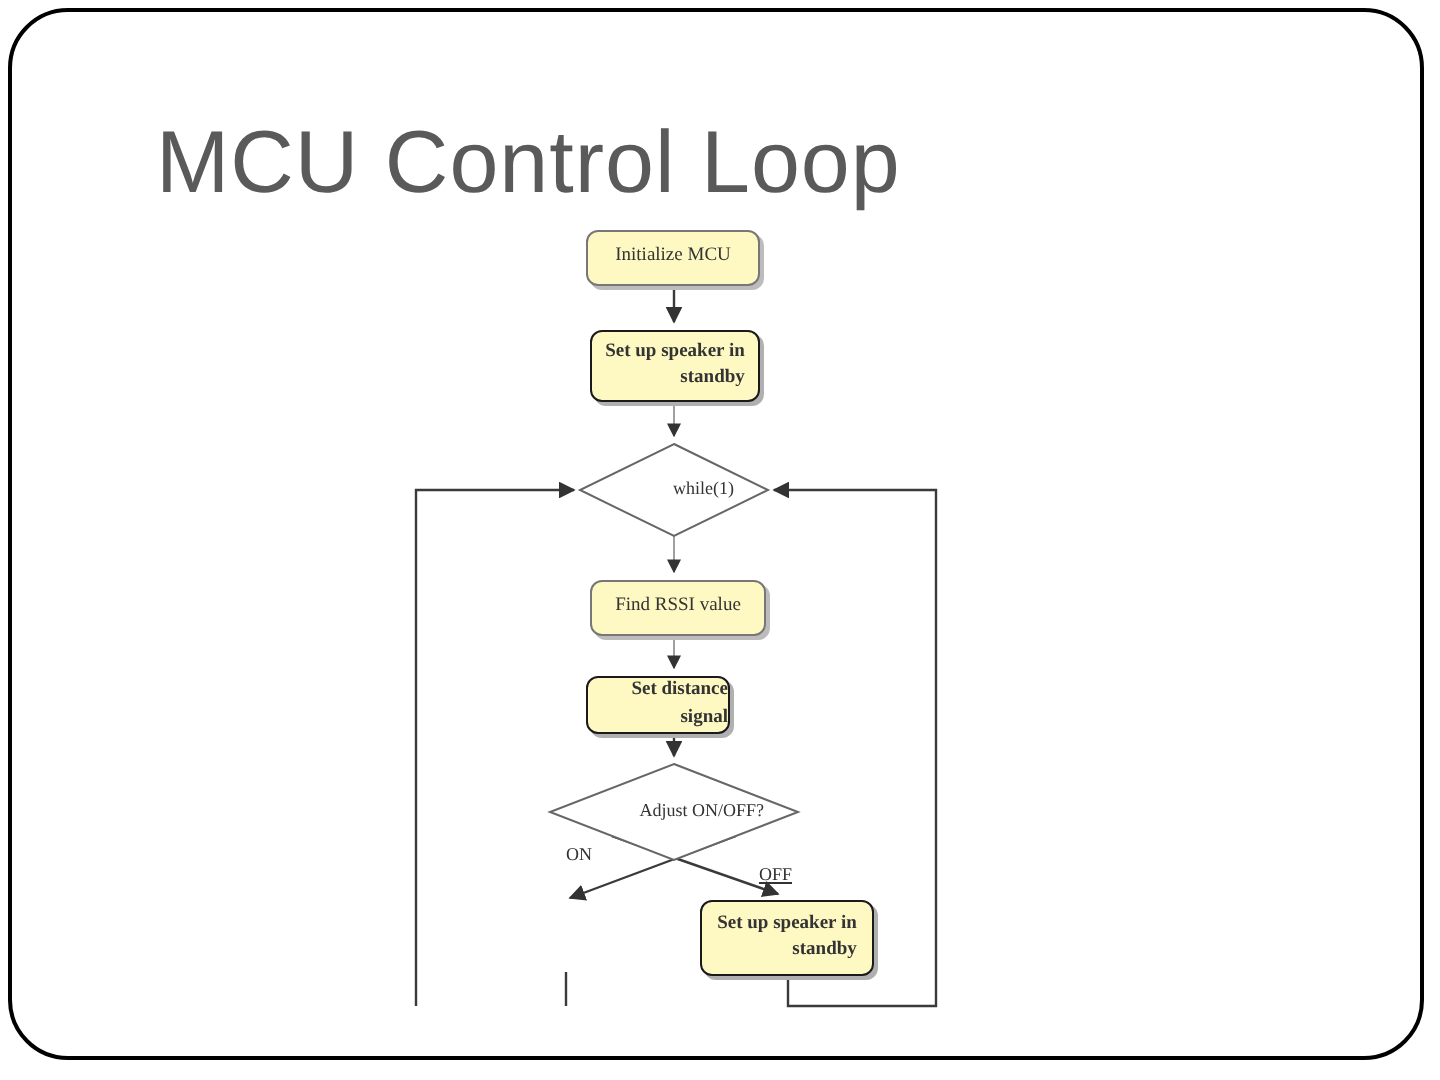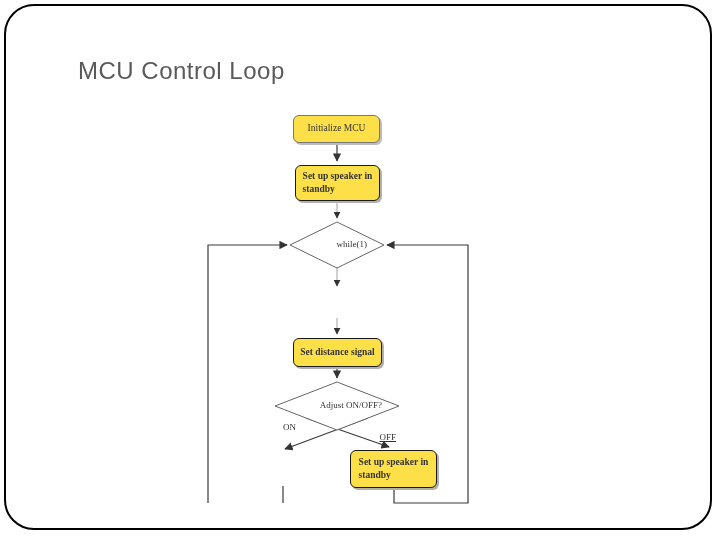--- a/index.html
+++ b/index.html
@@ -25,47 +25,47 @@
     border-radius: 30px;
     box-sizing: border-box;
     background: #ffffff;
   }
   .slide-title {
     position: absolute;
     left: 78px;
     top: 57px;
     margin: 0;
     font-family: "Liberation Sans", sans-serif;
-    font-size: 24px;
+    font-size: 44px;
     font-weight: 400;
     letter-spacing: 0.5px;
     color: #5a5a5a;
     white-space: nowrap;
   }
   .flowchart {
     position: absolute;
     left: 200px;
     top: 100px;
     width: 285px;
     height: 412px;
   }
   .flowchart svg {
     position: absolute;
     left: 0;
     top: 0;
   }
   .node {
     position: absolute;
     box-sizing: border-box;
-    background: #fde047;
+    background: #fef9c3;
     border-radius: 6px;
     display: flex;
     align-items: center;
     justify-content: center;
-    text-align: left;
+    text-align: right;
     font-family: "Liberation Serif", serif;
     font-size: 9.5px;
     line-height: 1.4;
     color: #333333;
   }
   .node.thin {
     border: 1px solid #777777;
     box-shadow: 2px 2px 0 #bcbcbc;
   }
   .node.bold {
@@ -124,22 +124,25 @@
 
     <div class="node thin" style="left:93px; top:15px; width:87px; height:28px;">
       <span class="node-label">Initialize MCU</span>
     </div>
 
     <div class="node bold" style="left:95px; top:65px; width:85px; height:36px;">
       <span class="node-label">Set up speaker in
 standby</span>
     </div>
 
+    <div class="node thin" style="left:95px; top:190px; width:88px; height:28px;">
+      <span class="node-label">Find RSSI value</span>
+    </div>
 
-    <div class="node bold" style="left:93px; top:238px; width:89px; height:29px;">
+    <div class="node bold" style="left:93px; top:238px; width:72px; height:29px;">
       <span class="node-label">Set distance signal</span>
     </div>
 
 
     <div class="node bold" style="left:150px; top:350px; width:87px; height:38px;">
       <span class="node-label">Set up speaker in
 standby</span>
     </div>
 
     <div class="diamond-label" style="left:107px; top:139px; width:60px;">while(1)</div>

